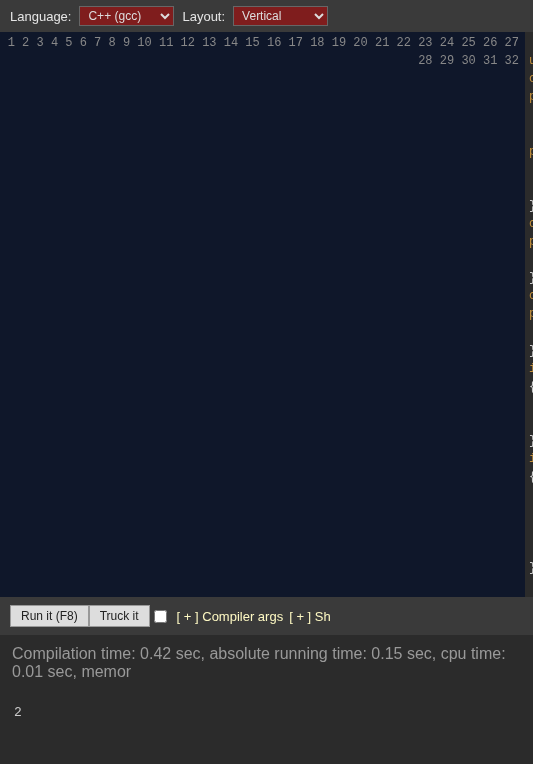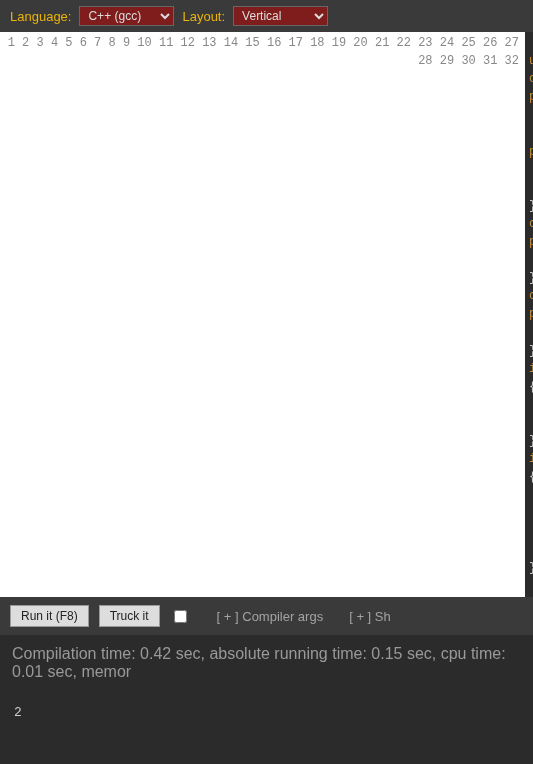--- a/index.html
+++ b/index.html
@@ -1,27 +1,27 @@
 <!DOCTYPE html>
 <html><head>
 <meta charset="utf-8">
 <style>
 * { margin: 0; padding: 0; box-sizing: border-box; }
 body { background: #2b2b2b; font-family: Arial, sans-serif; font-size: 13px; overflow: hidden; width: 533px; height: 764px; }
 .toolbar { background: #3a3a3a; padding: 6px 10px; display: flex; align-items: center; gap: 8px; color: #ccc; font-size: 13px; }
-.toolbar label { color: #eab308; }
+.toolbar label { color: #e5e5e5; }
 .toolbar select { background: #7f1d1d; color: #ddd; border: 1px solid #666; font-size: 12px; padding: 1px 4px; min-width: 95px; }
 .editor { display: flex; background: #2b2b2b; height: 565px; overflow: hidden; }
-.gutter { background: #ffffff; color: #888; text-align: right; padding: 2px 6px 2px 4px; font-family: "Courier New", monospace; font-size: 12px; line-height: 18.1px; user-select: none; min-width: 32px; }
+.gutter { background: #0f172a; color: #888; text-align: right; padding: 2px 6px 2px 4px; font-family: "Courier New", monospace; font-size: 12px; line-height: 18.1px; user-select: none; min-width: 32px; }
 .code { flex: 1; background: #2b2b2b; font-family: "Courier New", monospace; font-size: 12px; line-height: 18.1px; padding: 2px 4px; color: #ccc; white-space: pre; overflow: hidden; }
 .kw { color: #c28f3b; }
-.bottom { background: #3a3a3a; padding: 8px 10px; display: flex; align-items: center; gap: 10px; font-size: 13px; color: #ccc; }
+.bottom { background: #3a3a3a; padding: 8px 10px; display: flex; align-items: center; gap: 0; font-size: 13px; color: #ccc; }
 .btn { background: #ddd; color: #222; border: 1px solid #999; padding: 3px 10px; font-size: 12px; cursor: pointer; }
 .chk { margin: 0 4px; }
-.link { color: #a3a3a3; cursor: pointer; }
+.link { color: #fef9c3; cursor: pointer; }
 .status { background: #2b2b2b; color: #999; padding: 10px 12px; font-size: 16px; }
 .output { background: #2b2b2b; color: #ccc; padding: 14px 14px; font-family: "Courier New", monospace; font-size: 13px; }
 .sep { display:inline-block; }
 </style>
 </head>
 <body>
 
 <div class="toolbar">
   <label>Language:</label>
   <select>

